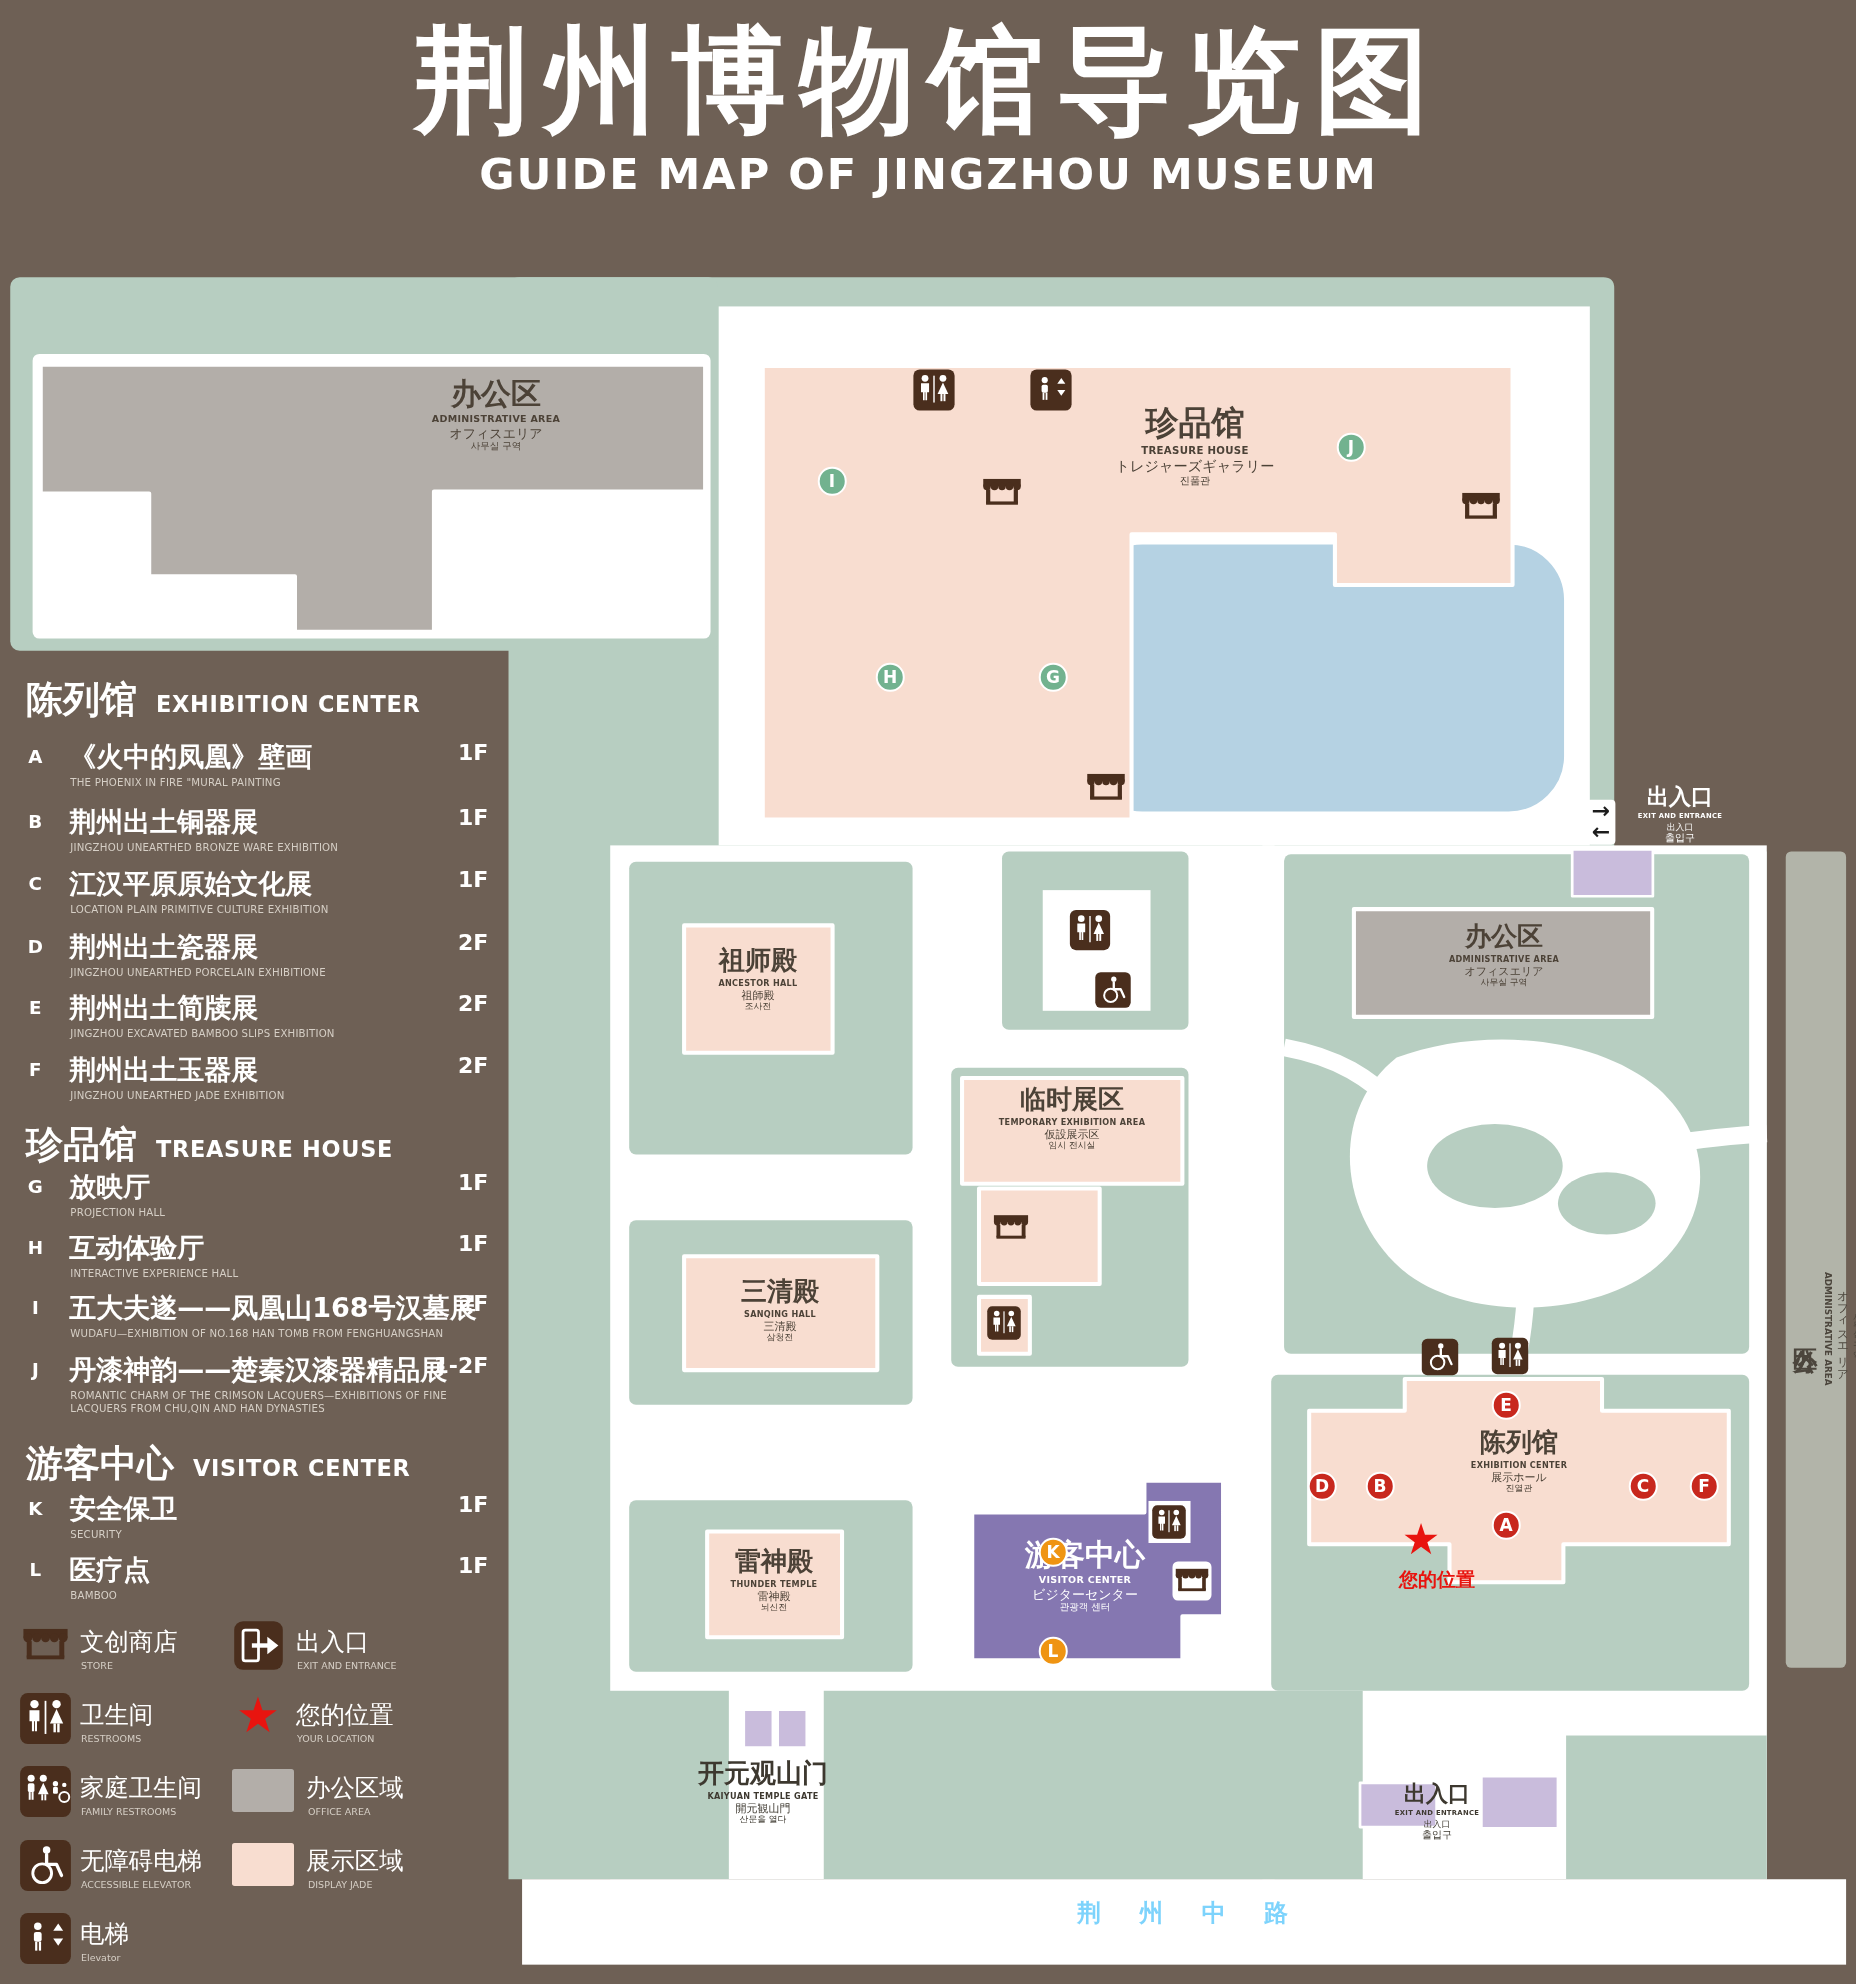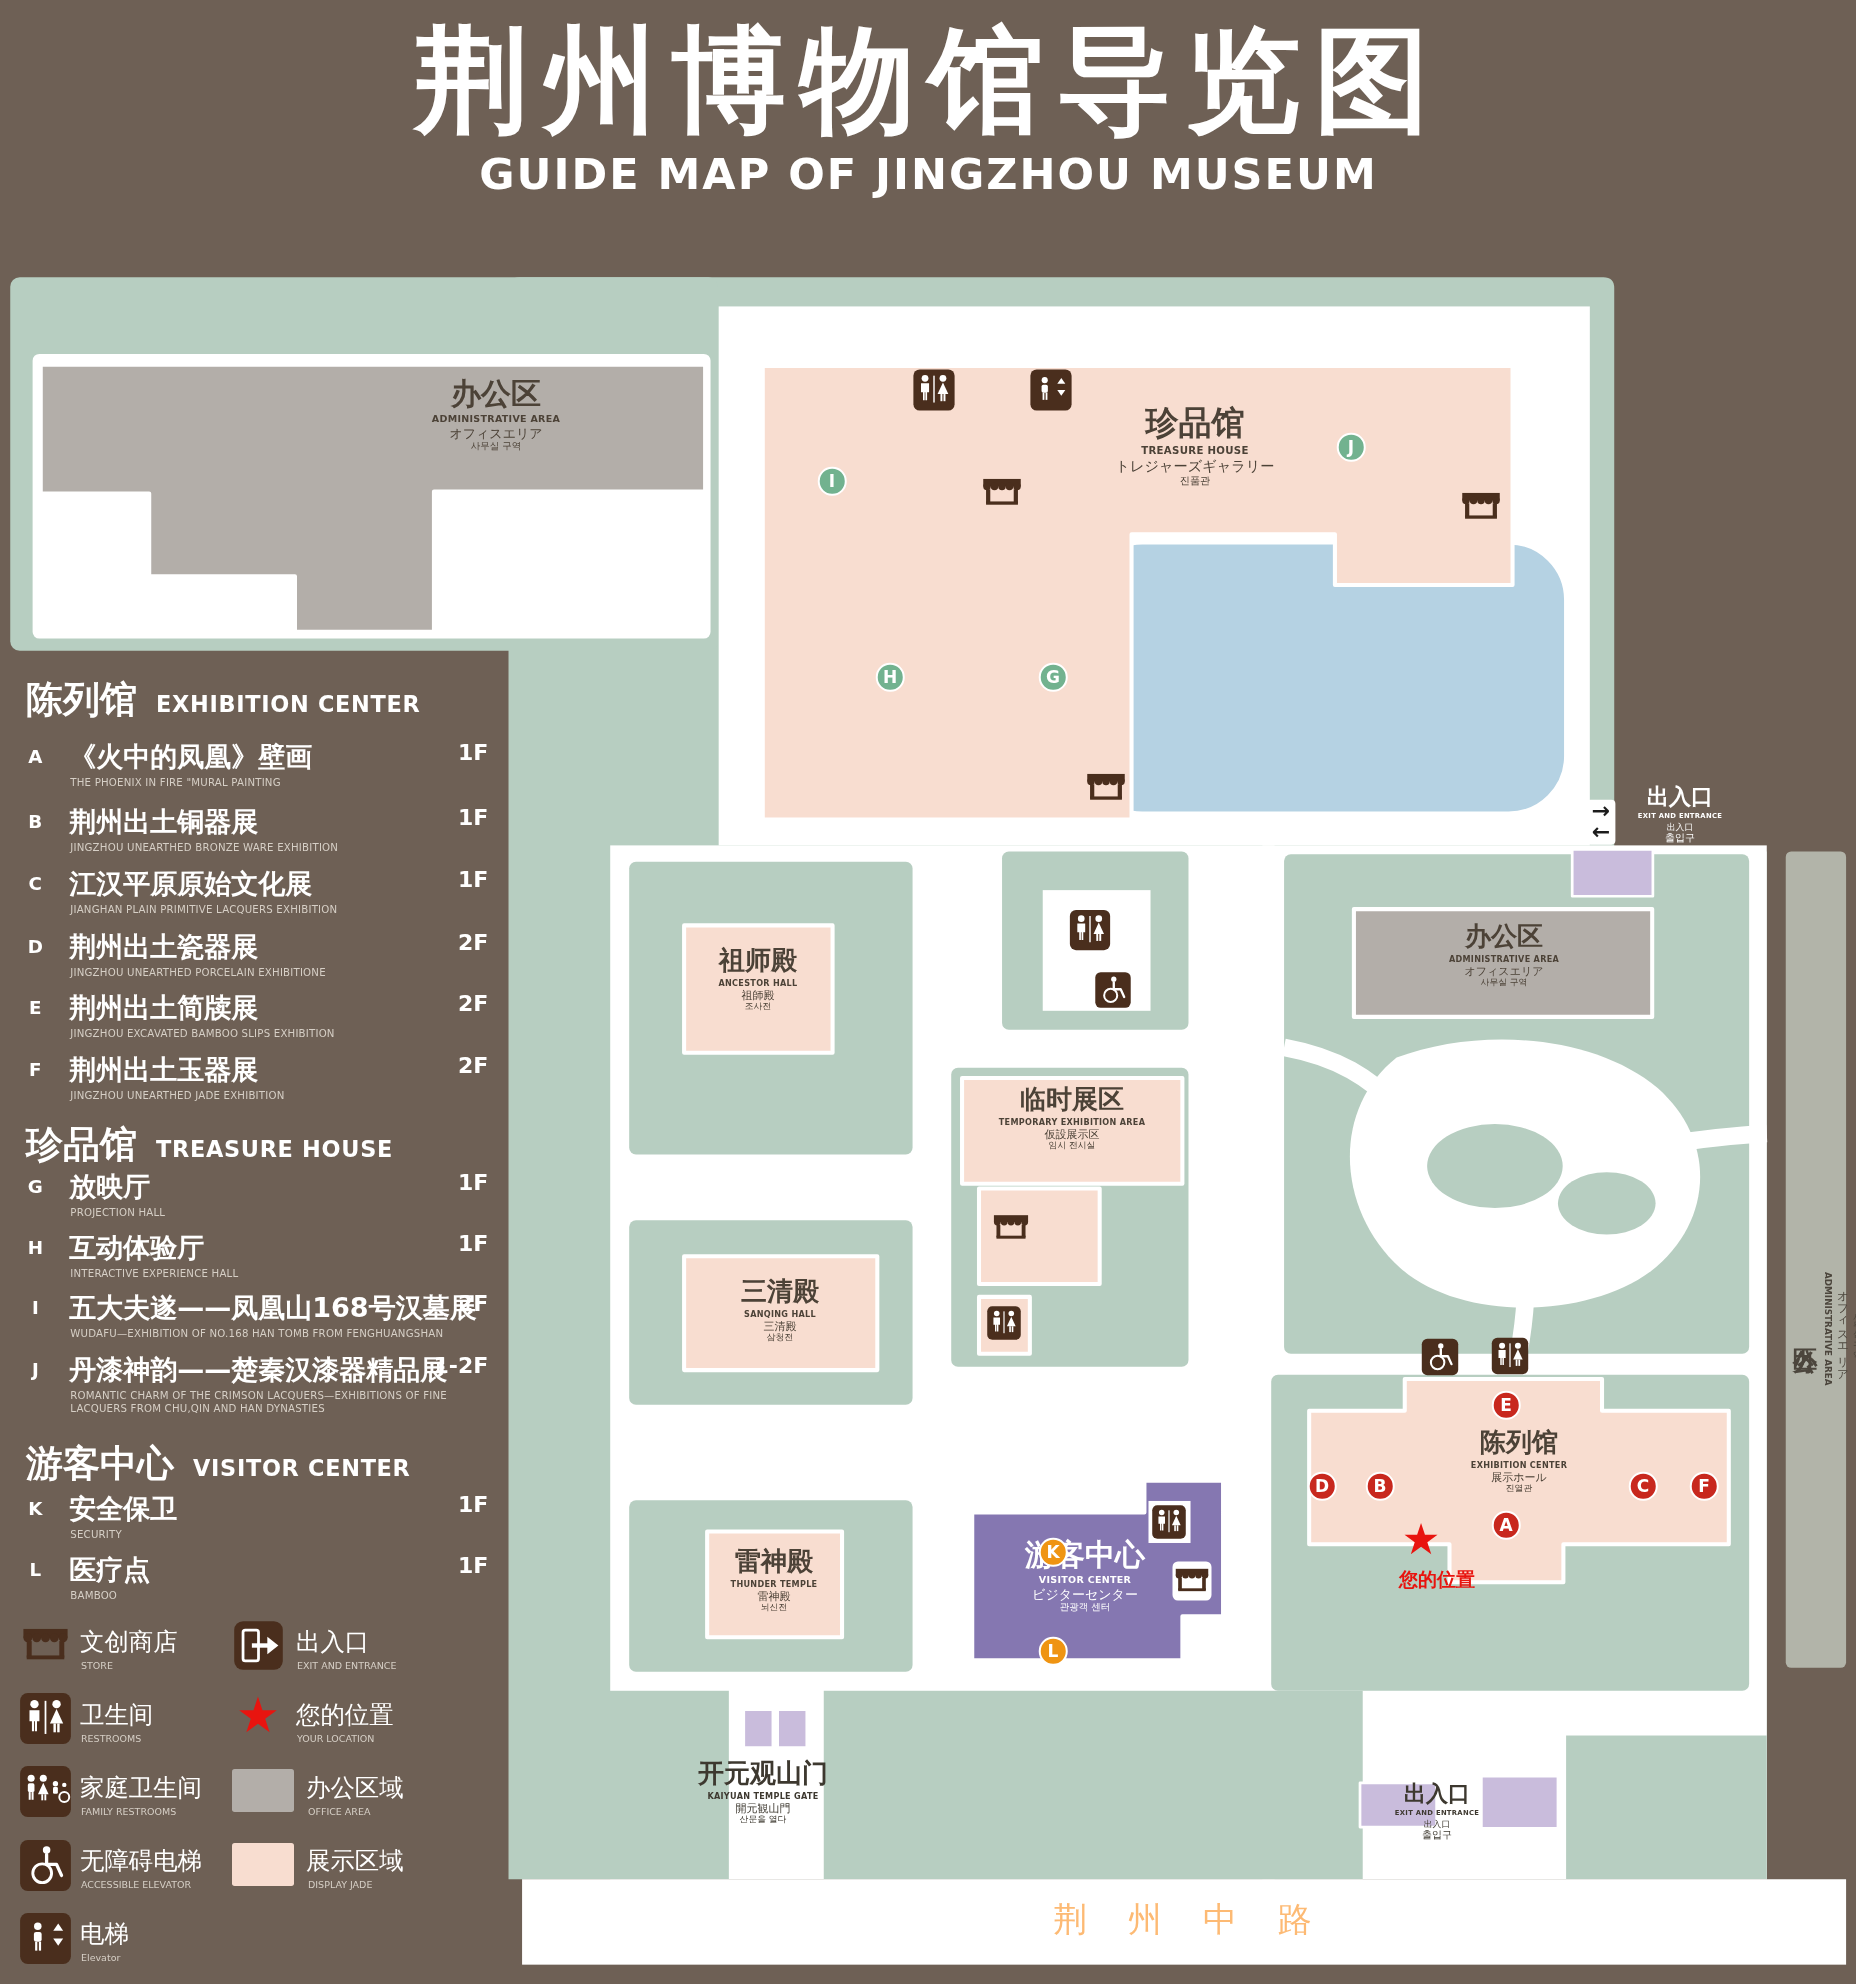--- a/index.html
+++ b/index.html
@@ -37,21 +37,21 @@
       border:2px solid #fff;box-sizing:border-box}
   .mk-red{background:#c8281e}.mk-green{background:#72b28f}.mk-orange{background:#ef9412}
   
   .micon{position:absolute;transform:translate(-50%,-50%)}
   .plate{background:#fff;border-radius:5.4px}
   .exit-arrows{position:absolute;transform:translate(-50%,-50%);background:#fff;border-radius:4.1px;
                padding:1.4px 5.4px;display:flex;flex-direction:column;line-height:.95;font-size:22px;
                font-weight:bold;color:#1c1c1c;text-align:center}
   .map-star{position:absolute;transform:translate(-50%,-50%);color:#e8140f;font-size:43px;line-height:1}
   .loc-text{position:absolute;transform:translateX(-50%);color:#e8140f;font-size:19px;font-weight:bold;white-space:nowrap}
-  .road-text{position:absolute;transform:translateX(-50%);color:#fdba74;font-size:34px;font-weight:normal;
+  .road-text{position:absolute;transform:translateX(-50%);color:#7dd3fc;font-size:24px;font-weight:bold;
              letter-spacing:15px;white-space:nowrap}
   
   .lg-head{position:absolute;display:flex;align-items:baseline;gap:19px;color:#fff;white-space:nowrap}
   .lg-head-zh{font-size:37px;font-weight:bold}
   .lg-head-en{font-size:22.4px;font-weight:bold;letter-spacing:0.7px}
   .lg-item{position:absolute;left:20.3px;width:468px;height:62px}
   .lg-badge{position:absolute;left:0;top:2.7px;width:30px;height:30px;border-radius:50%;
             display:flex;align-items:center;justify-content:center;color:#fff;font-size:18.3px;font-weight:bold}
   .lg-zh{position:absolute;left:49px;top:0;font-size:27px;font-weight:bold;color:#fff;white-space:nowrap}
   .lg-en{position:absolute;left:50px;top:37px;font-size:10.2px;color:#d6cfc6;width:380px;line-height:1.3;letter-spacing:0.2px}
@@ -335,21 +335,21 @@
 </div>
 <div class="lg-item" style="top:804px">
   <span class="lg-badge bg-red">B</span>
   <span class="lg-zh">荆州出土铜器展</span>
   <span class="lg-en">JINGZHOU UNEARTHED BRONZE WARE EXHIBITION</span>
   <span class="lg-floor">1F</span>
 </div>
 <div class="lg-item" style="top:866px">
   <span class="lg-badge bg-red">C</span>
   <span class="lg-zh">江汉平原原始文化展</span>
-  <span class="lg-en">JIANGHAN PLAIN PRIMITIVE LACQUERS EXHIBITION</span>
+  <span class="lg-en">LOCATION PLAIN PRIMITIVE CULTURE EXHIBITION</span>
   <span class="lg-floor">1F</span>
 </div>
 <div class="lg-item" style="top:929px">
   <span class="lg-badge bg-red">D</span>
   <span class="lg-zh">荆州出土瓷器展</span>
   <span class="lg-en">JINGZHOU UNEARTHED PORCELAIN EXHIBITIONE</span>
   <span class="lg-floor">2F</span>
 </div>
 <div class="lg-item" style="top:990px">
   <span class="lg-badge bg-red">E</span>

